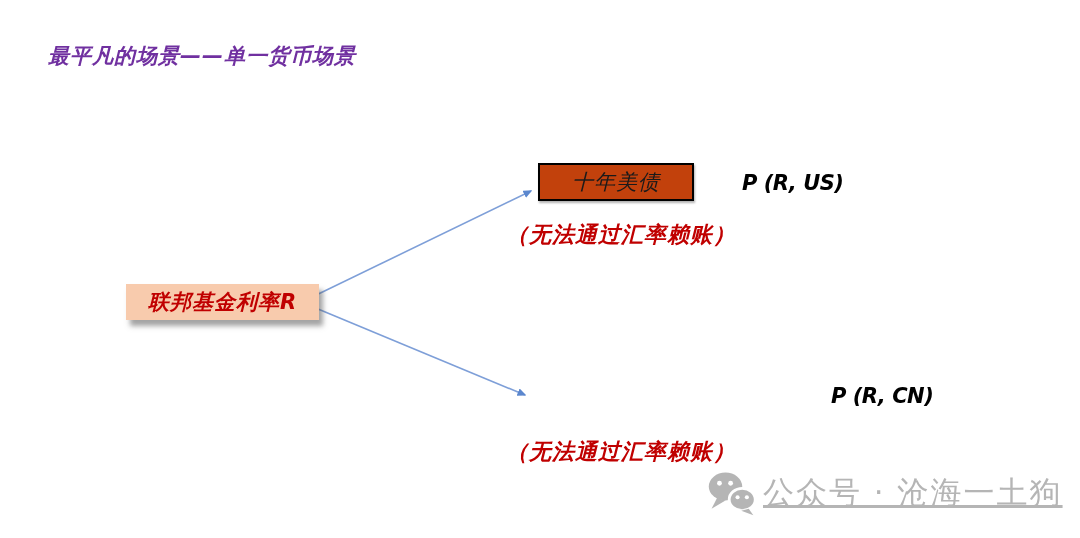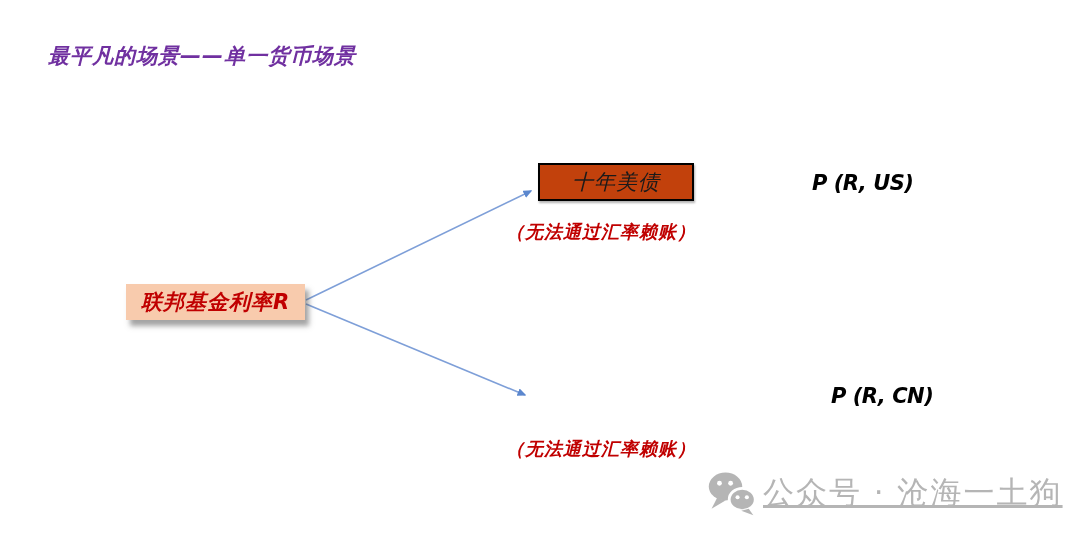--- a/index.html
+++ b/index.html
@@ -30,21 +30,21 @@
 
   #arrow-layer {
     left: 0; top: 0;
     width: 1080px; height: 538px;
     pointer-events: none;
   }
 
   .source-node {
     left: 126px;
     top: 284px;
-    width: 179px;
+    width: 193px;
     height: 36px;
     background: #F8CBAD;
     box-shadow: 4px 6px 5px rgba(90,90,90,0.55);
     display: flex;
     align-items: center;
     justify-content: center;
     color: #C00000;
     font-size: 21px;
     font-weight: bold;
     font-style: italic;
@@ -69,26 +69,26 @@
   .box-cn { left: 538px; top: 377px; width: 249px; height: 37px; }
 
   .price-fn {
     color: #000000;
     font-size: 21px;
     font-weight: bold;
     font-style: italic;
     letter-spacing: -0.5px;
     white-space: nowrap;
   }
-  .price-us { left: 812px; top: 171px; }
+  .price-us { left: 742px; top: 171px; }
   .price-cn { left: 831px; top: 384px; }
 
   .note {
     color: #C00000;
-    font-size: 18px;
+    font-size: 22px;
     font-weight: bold;
     font-style: italic;
     letter-spacing: 1px;
     white-space: nowrap;
   }
   .note-us { left: 506px; top: 220px; }
   .note-cn { left: 506px; top: 437px; }
 
   .watermark {
     left: 706px;

